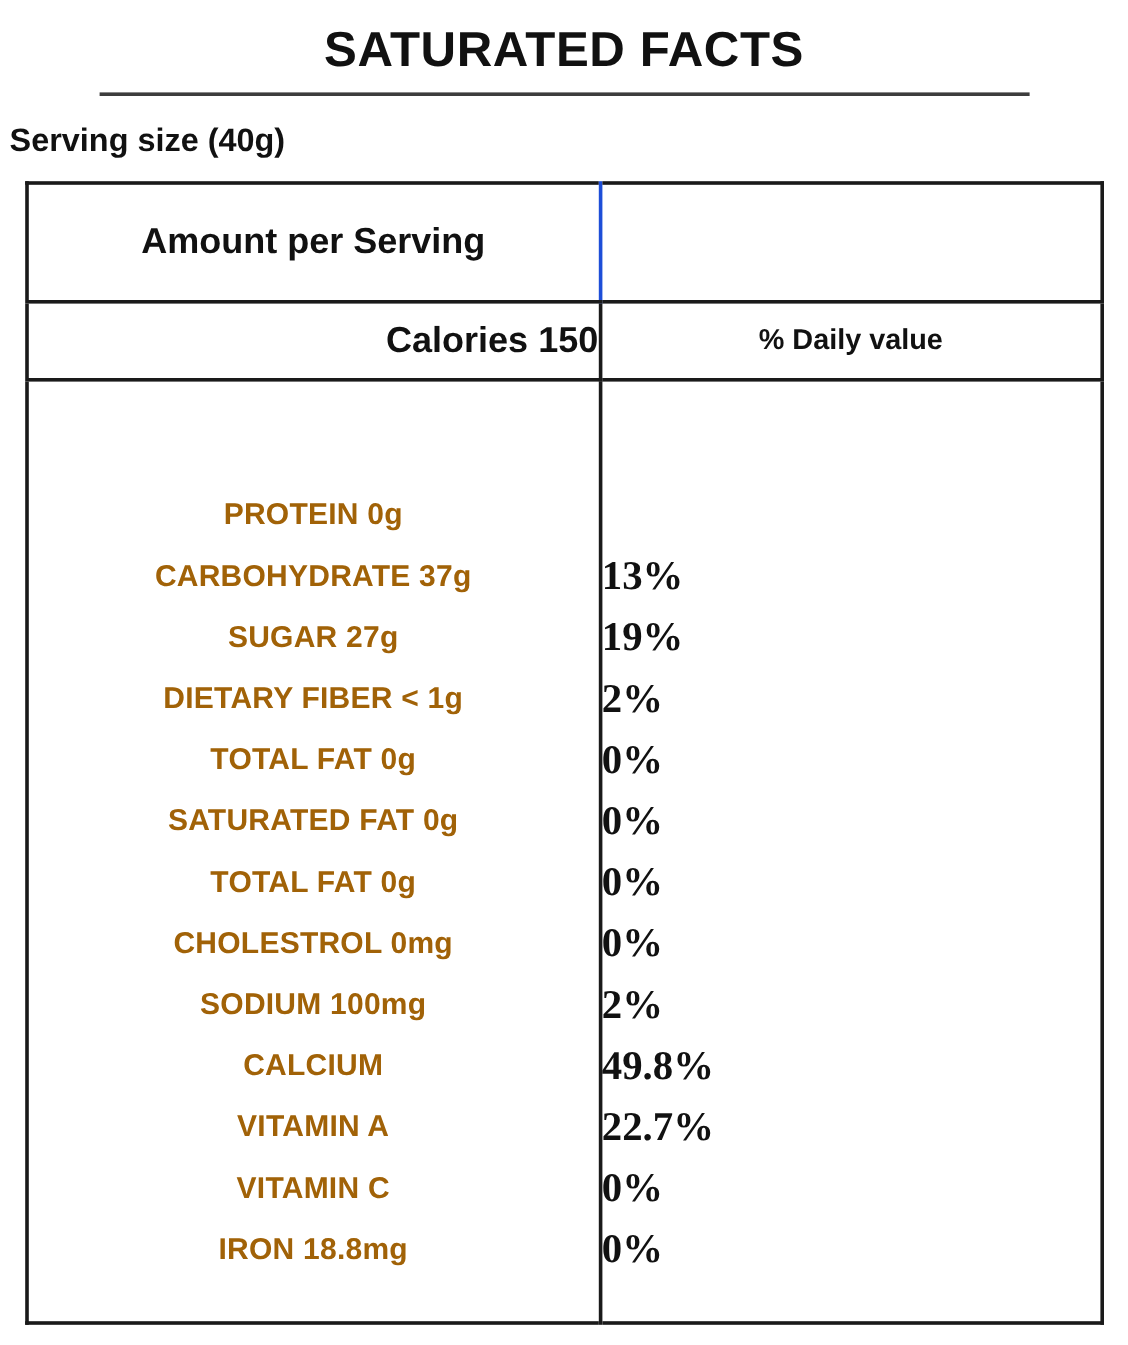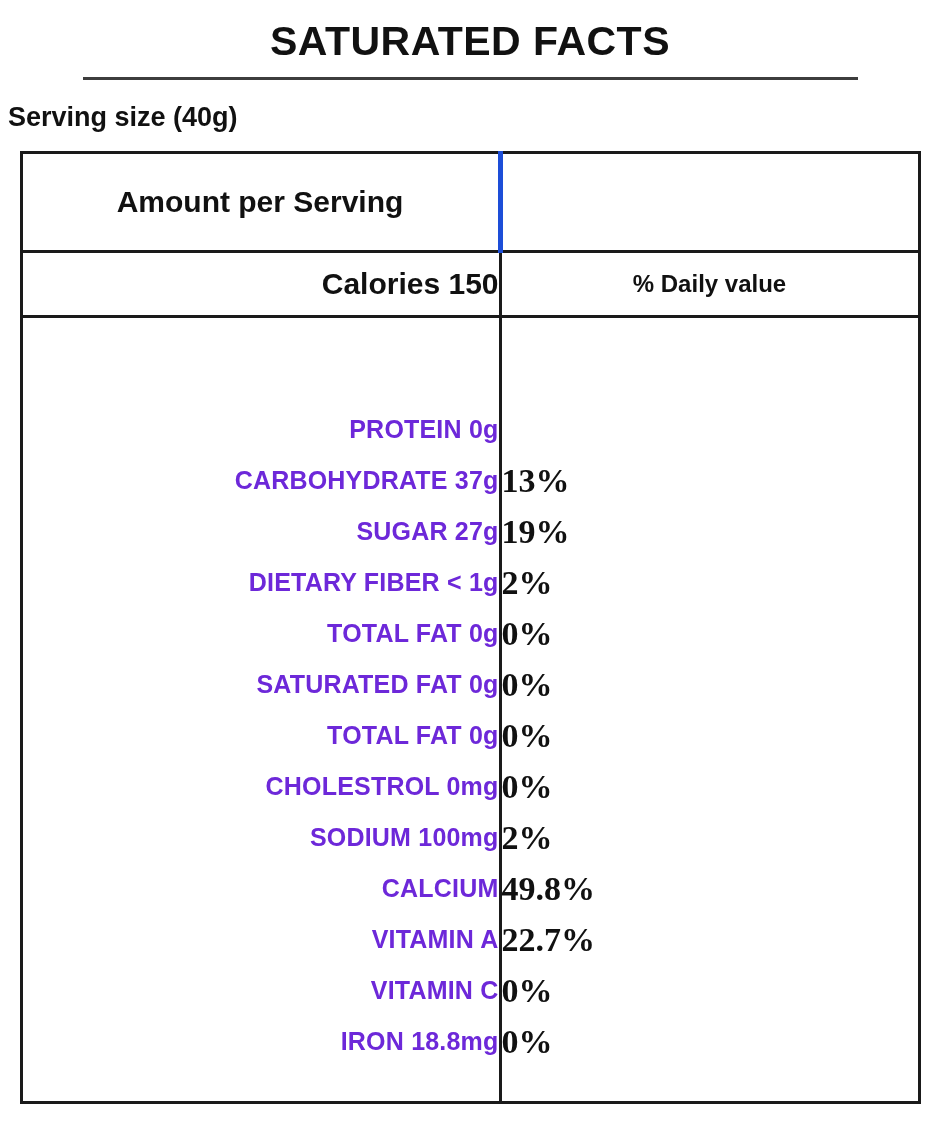--- a/index.html
+++ b/index.html
@@ -53,21 +53,21 @@
     padding: 0;
   }
   .col-left  { width: 475px; }
   .col-right { width: 415px; }
 
   .row-amount td {
     border-bottom: 3px solid #1a1a1a;
     height: 96px;
   }
   .row-amount .col-left {
-    border-right: 5px solid #1d4ed8;
+    border-right: 3px solid #1d4ed8;
   }
   .row-calories td {
     border-bottom: 3px solid #1a1a1a;
     height: 62px;
   }
   .row-calories .col-left {
     border-right: 3px solid #1a1a1a;
   }
   .row-body .col-left {
     border-right: 3px solid #1a1a1a;
@@ -97,24 +97,24 @@
   }
 
   .nutrients {
     list-style: none;
     margin: 0;
     padding: 86px 0 34px 0;
   }
   .nutrients li {
     height: 51px;
     line-height: 51px;
-    text-align: right;
+    text-align: center;
     font-size: 25px;
     font-weight: bold;
-    color: #6d28d9;
+    color: #a16207;
     letter-spacing: 0.2px;
   }
   .values {
     list-style: none;
     margin: 0;
     padding: 86px 0 34px 0;
   }
   .values li {
     height: 51px;
     line-height: 51px;

